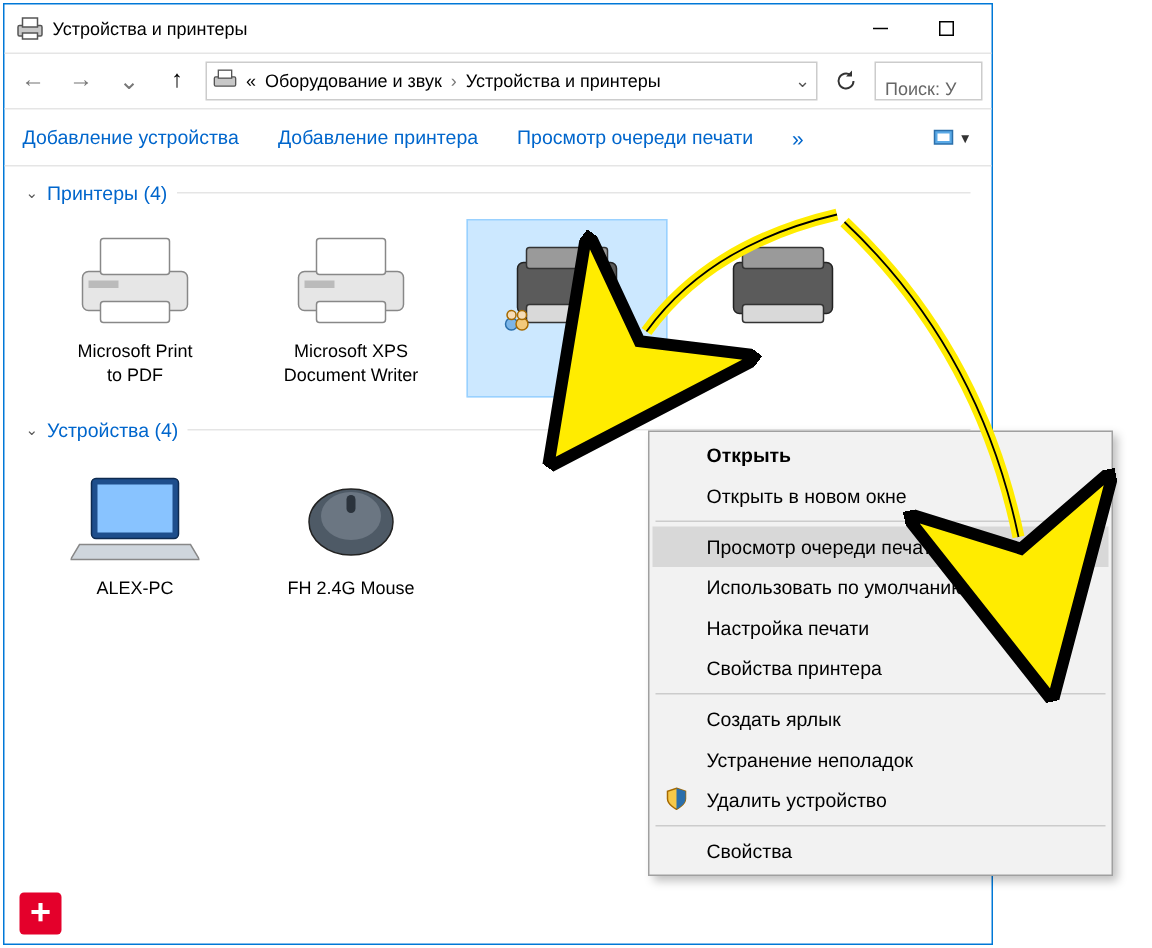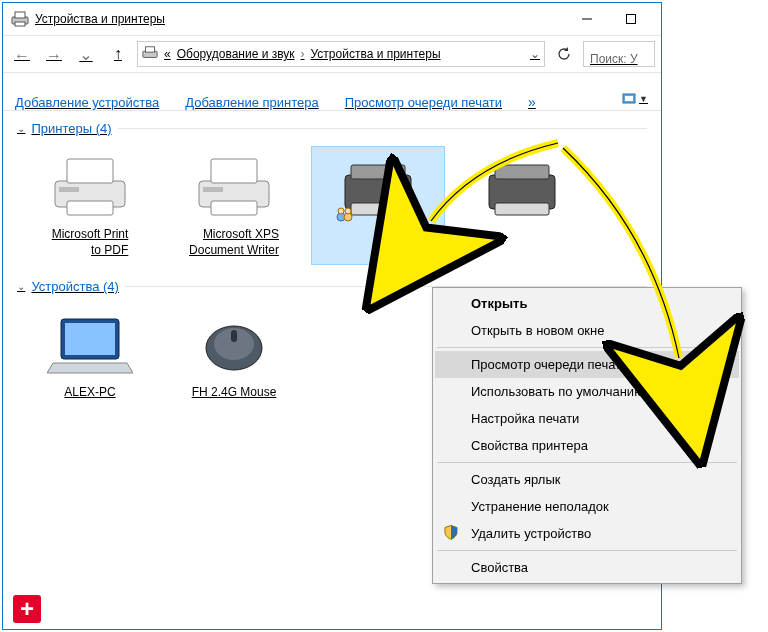--- a/index.html
+++ b/index.html
@@ -1,47 +1,47 @@
 <!DOCTYPE html>
 <html><head>
 <meta charset="utf-8">
 <style>
 * { margin: 0; padding: 0; box-sizing: border-box; font-family: "Segoe UI", Tahoma, sans-serif; }
 body { background: #fff; width: 768px; height: 632px; position: relative; overflow: hidden; }
-.window { width: 660px; height: 628px; margin: 2px; border: 1px solid #0078d7; background: #fff; position: relative; text-decoration: underline; }
+.window { width: 660px; height: 628px; margin: 2px; border: 1px solid #0078d7; background: #fff; position: relative; }
 
 
 .titlebar { height: 32px; display: flex; align-items: center; padding: 0 8px; }
 .titlebar .icon { width: 18px; height: 18px; margin-right: 6px; }
 .titlebar .title { font-size: 12px; flex: 1; color: #000; }
 .titlebar .ctrl { width: 44px; height: 30px; display: flex; align-items: center; justify-content: center; color: #000; }
 
 
 .navbar { height: 38px; border-top: 1px solid #e5e5e5; border-bottom: 1px solid #e5e5e5; display: flex; align-items: center; padding: 0 6px; gap: 6px; }
 .nav-arrow { width: 26px; height: 26px; display: flex; align-items: center; justify-content: center; color: #777; font-size: 16px; }
 .nav-arrow.enabled { color: #000; }
 .crumbbox { flex: 1; height: 26px; border: 1px solid #ccc; display: flex; align-items: center; padding: 0 4px; gap: 6px; font-size: 12px; color: #000; background: #fff; }
 .crumb-sep { color: #777; }
 .refresh { width: 26px; height: 26px; display: flex; align-items: center; justify-content: center; }
 .searchbox { width: 72px; height: 26px; border: 1px solid #ccc; display: flex; align-items: flex-end; padding: 0 6px; font-size: 12px; color: #666; overflow: hidden; white-space: nowrap; }
 
 
-.toolbar { height: 38px; display: flex; align-items: flex-end; padding: 0 12px; gap: 26px; font-size: 13px; color: #0066cc; border-bottom: 1px solid #e5e5e5; }
+.toolbar { height: 38px; display: flex; align-items: center; padding: 0 12px; gap: 26px; font-size: 13px; color: #0066cc; border-bottom: 1px solid #e5e5e5; }
 .toolbar .spacer { flex: 1; }
 .toolbar .more { color: #0066cc; font-size: 14px; }
 .view-btn { width: 28px; height: 22px; border: 1px solid transparent; display: flex; align-items: center; gap: 2px; }
 
 
 .content { position: relative; padding: 6px 0; height: calc(100% - 108px); }
 .group-header { display: flex; align-items: center; gap: 6px; padding: 4px 14px; font-size: 13px; color: #0066cc; }
 .group-header .chev { font-size: 10px; color: #555; }
 .group-header .line { flex: 1; height: 1px; background: #e5e5e5; }
 
 .items { display: flex; flex-wrap: wrap; padding: 6px 10px 10px 20px; gap: 0 10px; }
-.item { width: 134px; display: flex; flex-direction: column; align-items: center; text-align: right; padding: 6px 0; border: 1px solid transparent; }
+.item { width: 134px; display: flex; flex-direction: column; align-items: center; text-align: center; padding: 6px 0; border: 1px solid transparent; }
 .item.selected { background: #cce8ff; border: 1px solid #99d1ff; }
 .item .thumb { width: 86px; height: 70px; display: flex; align-items: center; justify-content: center; position: relative; }
 .item .label { font-size: 12px; color: #000; margin-top: 4px; line-height: 1.3; min-height: 2.6em; white-space: pre-line; }
 .share-badge { position: absolute; left: 0px; bottom: -4px; }
 
 
 .ctxmenu { position: absolute; left: 429px; top: 284px; width: 310px; background: #f2f2f2; border: 1px solid #a0a0a0; box-shadow: 3px 3px 6px rgba(0,0,0,.25); padding: 2px; font-size: 13px; color: #000; z-index: 10; }
 .ctxmenu .mi { padding: 6px 14px 6px 36px; position: relative; }
 .ctxmenu .mi.bold { font-weight: 600; }
 .ctxmenu .mi.hi { background: #d8d8d8; }

